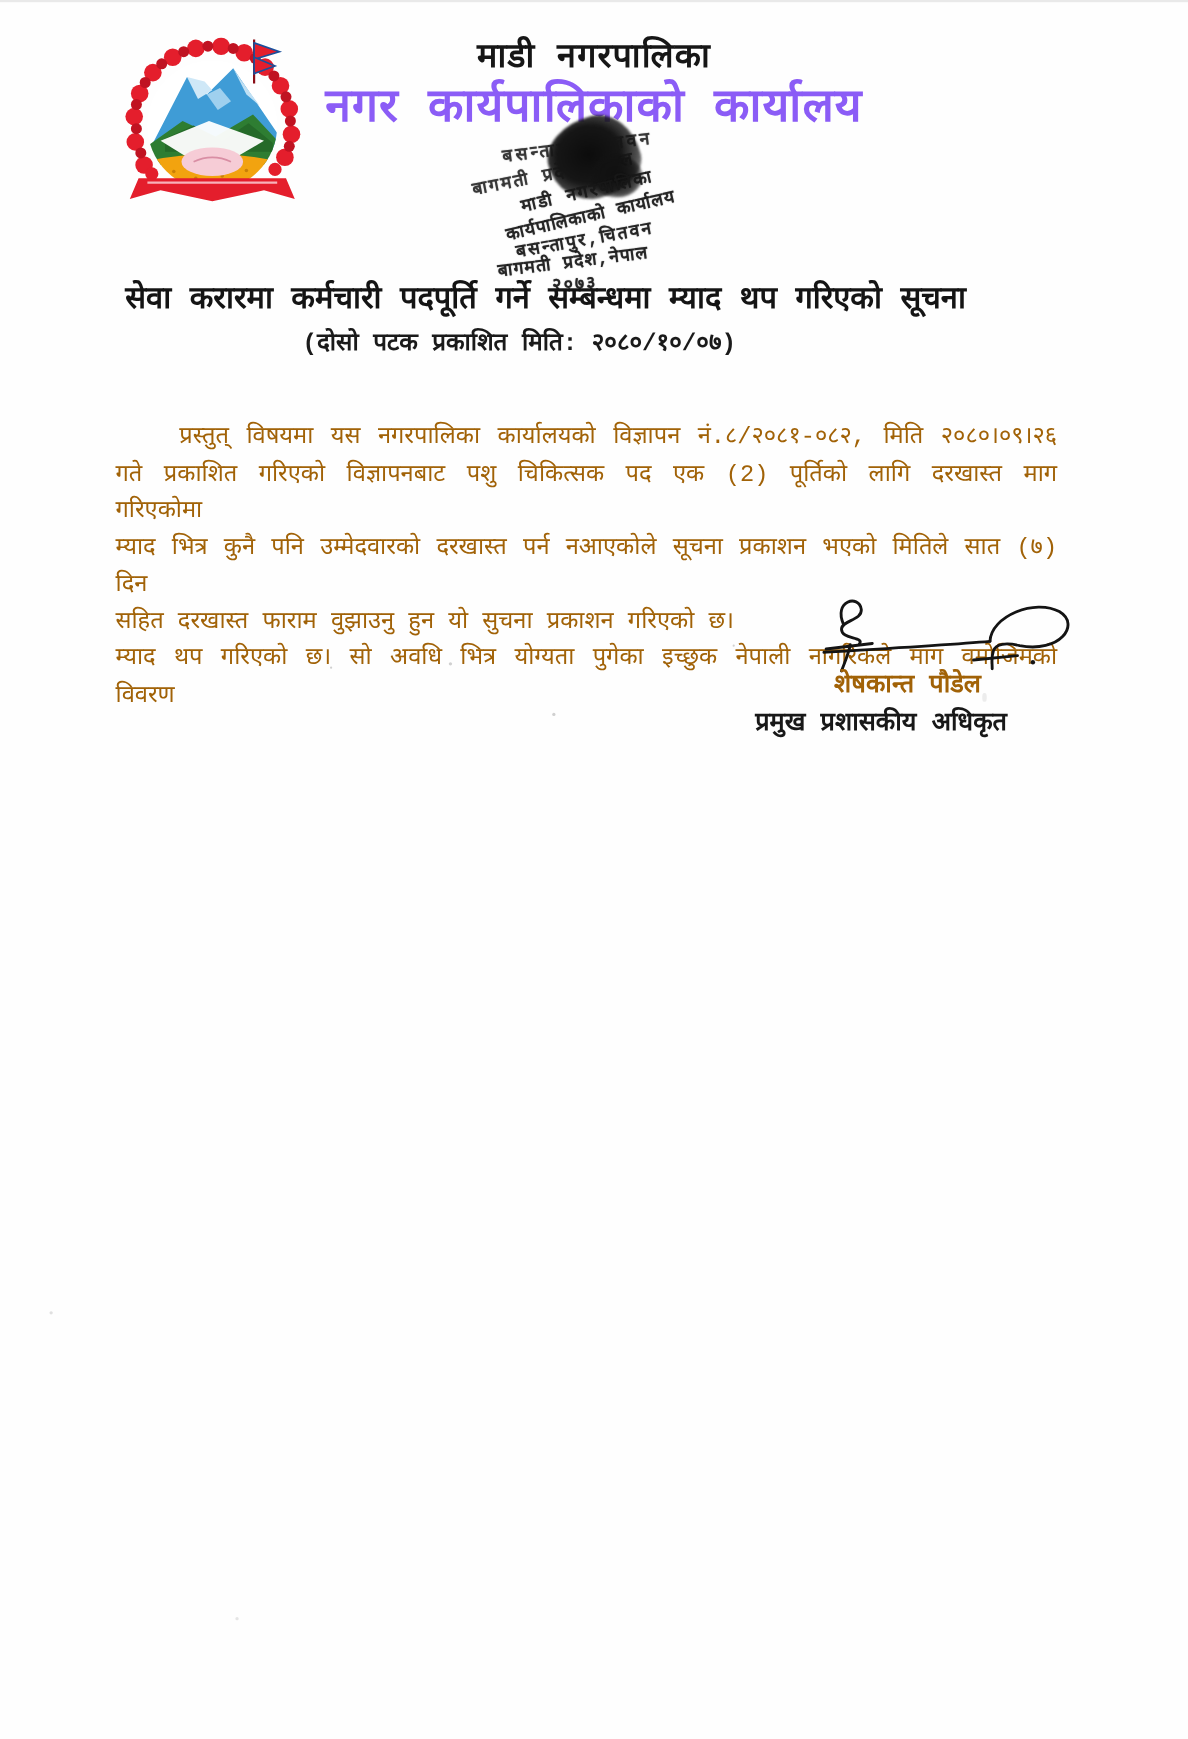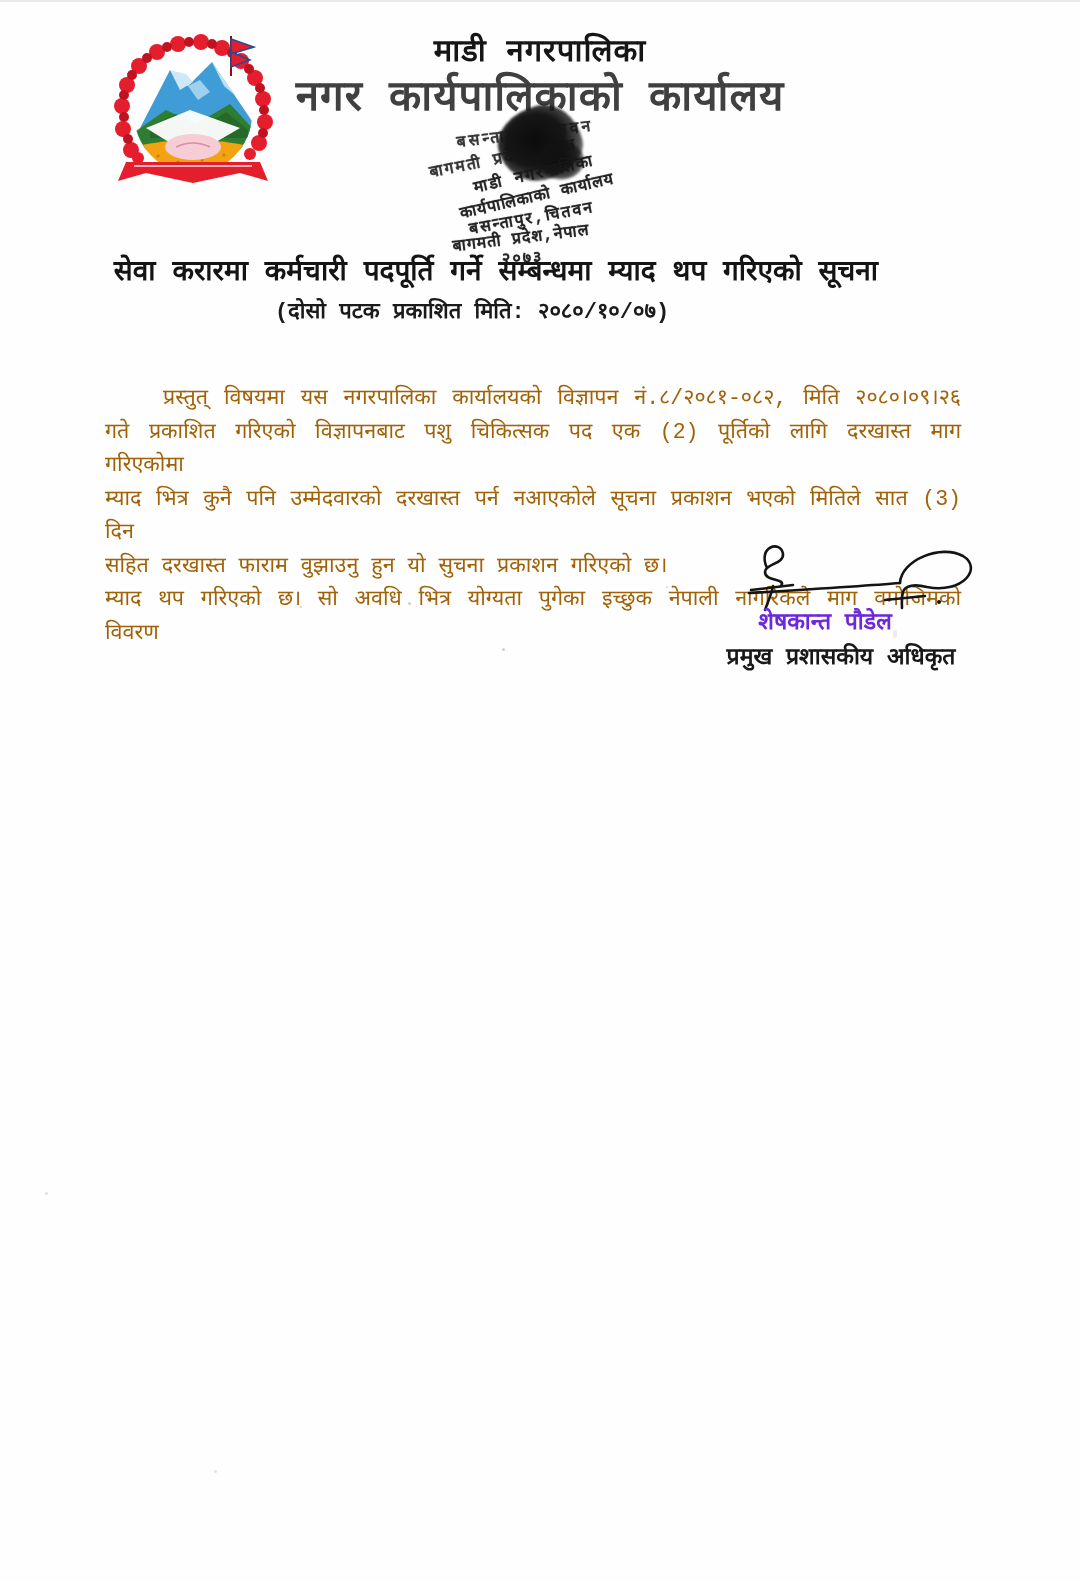--- a/index.html
+++ b/index.html
@@ -16,21 +16,21 @@
   .muni-name{
     position:absolute;left:0;top:26px;width:1080px;
     text-align:center;
     font-size:31px;font-weight:700;letter-spacing:1px;
     color:#161616;
   }
   .office-name{
     position:absolute;left:0;top:63px;width:1080px;
     text-align:center;
     font-size:42px;font-weight:700;letter-spacing:1px;
-    color:#404040;
+    color:#8b5cf6;
   }
   
   .emblem{position:absolute;left:98px;top:32px;width:190px;height:152px;}
   
   .stamp{
     position:absolute;left:420px;top:98px;width:300px;height:160px;
     pointer-events:none;
     filter:blur(.3px);
   }
   .stamp-line{
@@ -81,24 +81,24 @@
     text-align-last:justify;
     -moz-text-align-last:justify;
   }
   .body-line.first{ text-indent:58px; }
   .body-line.last{ text-align:left;text-align-last:left; }
   
   .signature-svg{position:absolute;left:715px;top:536px;width:265px;height:80px;}
   .signatory-name{
     position:absolute;left:665px;top:602px;width:320px;
     text-align:center;
-    font-size:23px;font-weight:700;color:#6d28d9;
+    font-size:23px;font-weight:700;color:#a16207;
   }
   .signatory-designation{
-    position:absolute;left:666px;top:637px;width:350px;
+    position:absolute;left:626px;top:637px;width:350px;
     text-align:center;
     font-size:23px;font-weight:700;color:#181818;
   }
   
   .speck{position:absolute;background:#9a9a9a;border-radius:50%;opacity:.45;}
 </style>
 </head>
 <body>
 
 <div class="page">
@@ -195,21 +195,21 @@
       <div class="stamp-line" style="left:82px;top:146px;transform:rotate(-3deg);letter-spacing:2px;">२०७३</div>
     </div>
   </div>
 
   <div class="notice-title">सेवा करारमा कर्मचारी पदपूर्ति गर्ने सम्बन्धमा म्याद थप गरिएको सूचना</div>
   <div class="publication-line">(दोसो पटक प्रकाशित मिति: २०८०/१०/०७)</div>
 
   <div class="body-text">
     <div class="body-line first">प्रस्तुत् विषयमा यस नगरपालिका कार्यालयको विज्ञापन नं.८/२०८१-०८२, मिति २०८०।०९।२६</div>
     <div class="body-line">गते प्रकाशित गरिएको विज्ञापनबाट पशु चिकित्सक पद एक (2) पूर्तिको लागि दरखास्त माग गरिएकोमा</div>
-    <div class="body-line">म्याद भित्र कुनै पनि उम्मेदवारको दरखास्त पर्न नआएकोले सूचना प्रकाशन भएको मितिले सात (3) दिन</div>
+    <div class="body-line">म्याद भित्र कुनै पनि उम्मेदवारको दरखास्त पर्न नआएकोले सूचना प्रकाशन भएको मितिले सात (७) दिन</div>
     <div class="body-line last">सहित दरखास्त फाराम वुझाउनु हुन यो सुचना प्रकाशन गरिएको छ।</div>
     <div class="body-line">म्याद थप गरिएको छ। सो अवधि भित्र योग्यता पुगेका इच्छुक नेपाली नागरिकले माग वमोजिमको विवरण</div>
   </div>
 
   <svg class="signature-svg" viewBox="0 0 265 80">
     <g fill="none" stroke="#141414" stroke-width="2.6" stroke-linecap="round">
 
       <path d="M52,30 C42,8 66,2 68,16 C69,26 50,26 50,34 C50,44 72,40 66,48"></path>
       <path d="M36,52 L78,47"></path>
       <path d="M58,48 C56,58 52,66 50,72"></path>

